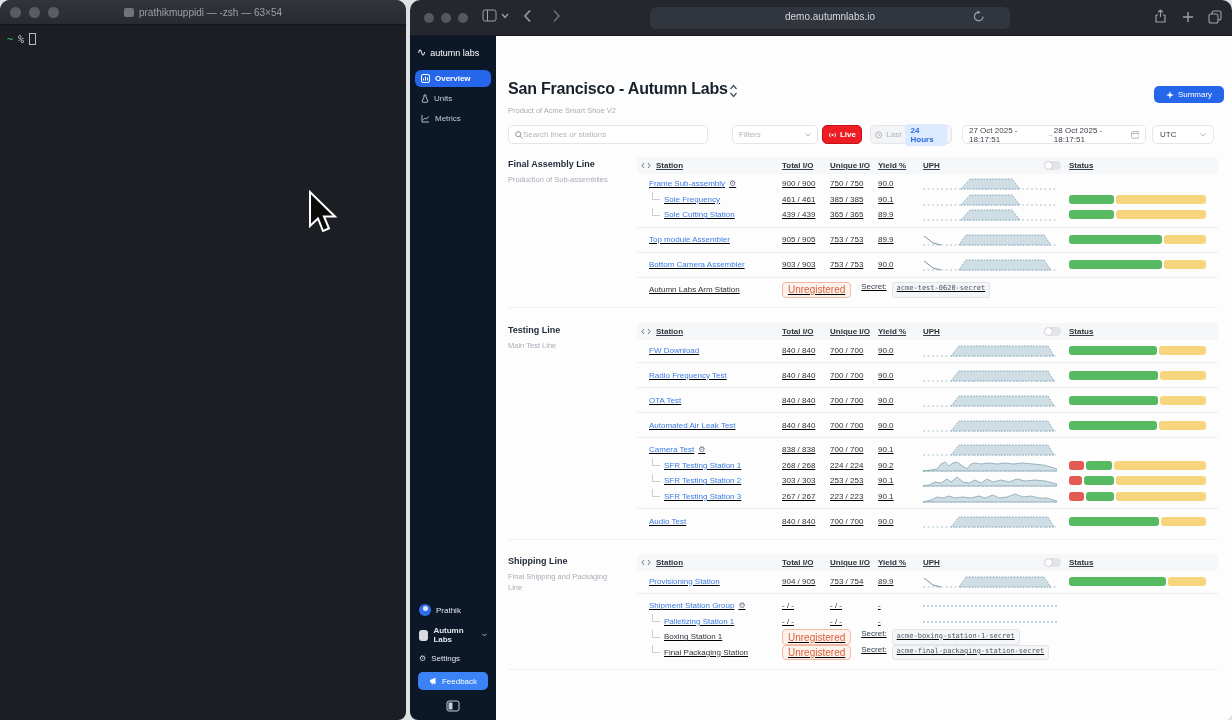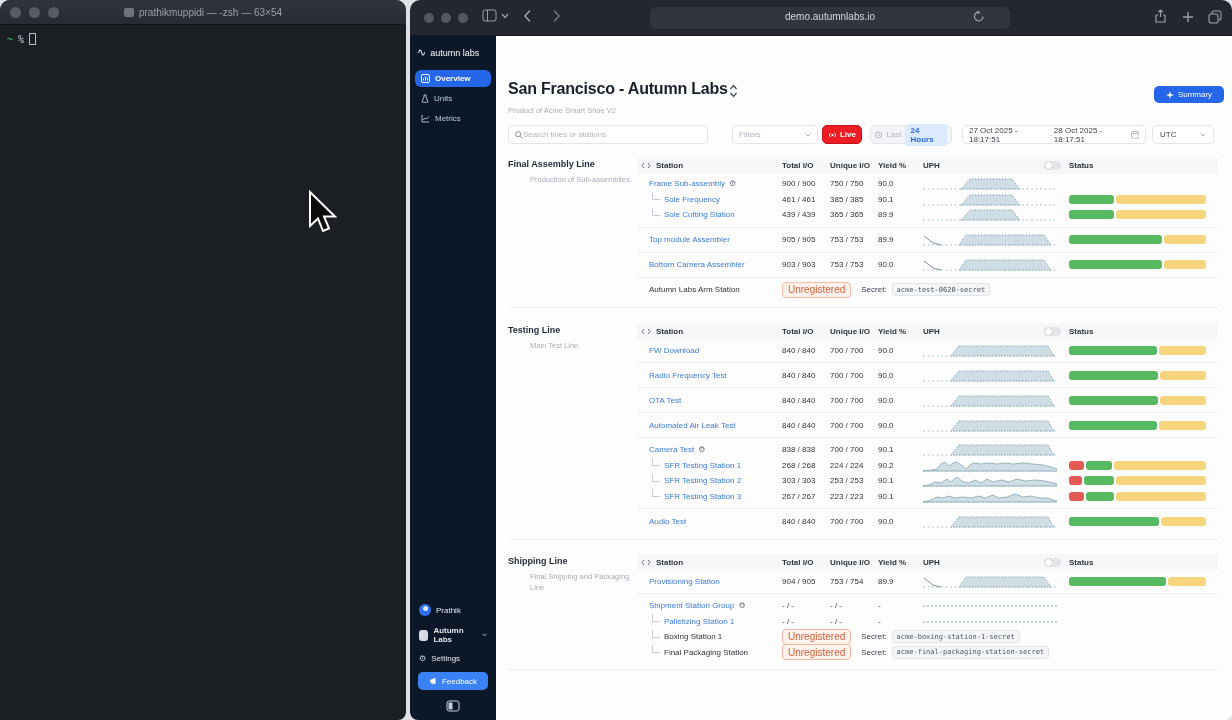--- a/index.html
+++ b/index.html
@@ -66,23 +66,23 @@
   .filters{left:236px;width:86px;padding:0 6px;justify-content:space-between;}
   .live{left:326px;width:40px;background:#ee1d23;border-color:#c21318;color:#fff;justify-content:center;gap:3px;font-weight:bold;}
   .lastgrp{left:374px;width:82px;background:#f3f4f6;padding:0 4px;gap:4px;}
   .pill24{background:#dbeafe;color:#2d6ae3;border-radius:4px;padding:2px 5px;font-weight:bold;}
   .dates{left:466px;width:184px;padding:0 6px;color:#3c434b;justify-content:space-between;}
   .utc{left:656px;width:62px;padding:0 7px;color:#3c434b;justify-content:space-between;}
 
   .section{position:absolute;left:12px;right:14px;}
   .sec-left{position:absolute;left:0;top:2px;width:124px;}
   .sec-title{font-size:9px;font-weight:bold;color:#1f2937;}
-  .sec-sub{margin-top:5px;font-size:7.5px;color:#a7aeb6;line-height:1.5;width:110px;margin-left:22px;}
+  .sec-sub{margin-top:5px;font-size:7.5px;color:#a7aeb6;line-height:1.5;width:110px;}
   .tbl{position:absolute;left:129px;right:0;top:0;}
-  .trow{display:flex;align-items:center;height:15.5px;}
+  .trow{display:flex;height:15.5px;text-decoration:underline;}
   .trow.single{height:16px;}
   .thead{height:17px;background:#f6f7f8;border-radius:3px;margin-bottom:2px;
     font-weight:bold;color:#374151;}
   .tdiv{height:1px;background:#ebedf0;margin:4px 0;}
   .cell{font-size:8px;color:#2f3439;flex:0 0 auto;display:flex;align-items:center;}
   .c-station{width:145px;padding-left:12px;}
   .thead .c-station{padding-left:4px;gap:5px;}
   .c-total{width:48px;}
   .c-unique{width:48px;}
   .c-yield{width:45px;}

